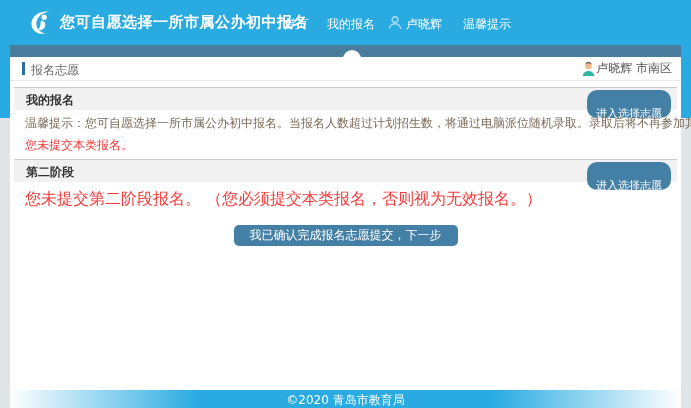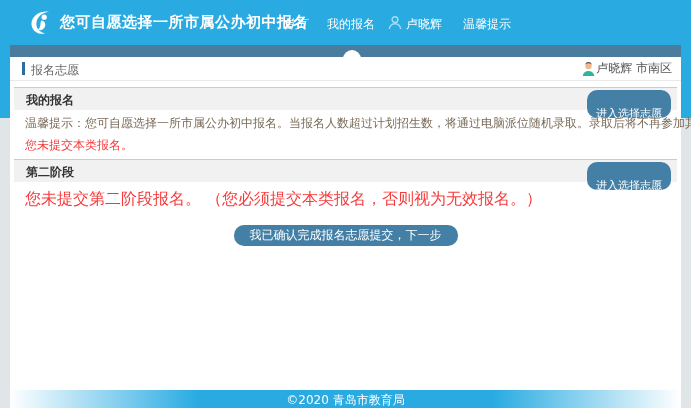--- a/index.html
+++ b/index.html
@@ -48,21 +48,21 @@
     font-family:inherit; white-space:nowrap;
   }
 
   .tip-text { position:absolute; left:15px; top:58px; font-size:12px; color:#7a6a58; white-space:nowrap; }
   .warning-1 { position:absolute; left:15px; top:80px; font-size:12px; color:#f63a3a; }
   .warning-2 { position:absolute; left:15px; top:132px; font-size:16px; color:#f63a3a; }
 
   .confirm-wrap { position:absolute; left:0; top:167px; width:671px; text-align:center; }
   .confirm-btn {
     display:inline-block; height:21px; line-height:21px; padding:0 16px;
-    border:none; border-radius:10px; background:#4480a6; color:#ffffff;
+    border:none; border-radius:5px; background:#4480a6; color:#ffffff;
     font-size:12px; cursor:pointer; font-family:inherit; white-space:nowrap;
   }
 
   .footer-band {
     position:absolute; left:0; top:333px; width:671px; height:27px; line-height:21px;
     text-align:center; color:#ffffff; font-size:12px;
     background:linear-gradient(to right, rgba(41,171,226,0) 0%, #29abe2 28%, #29abe2 72%, rgba(41,171,226,0) 100%);
   }
 </style>
 </head>

